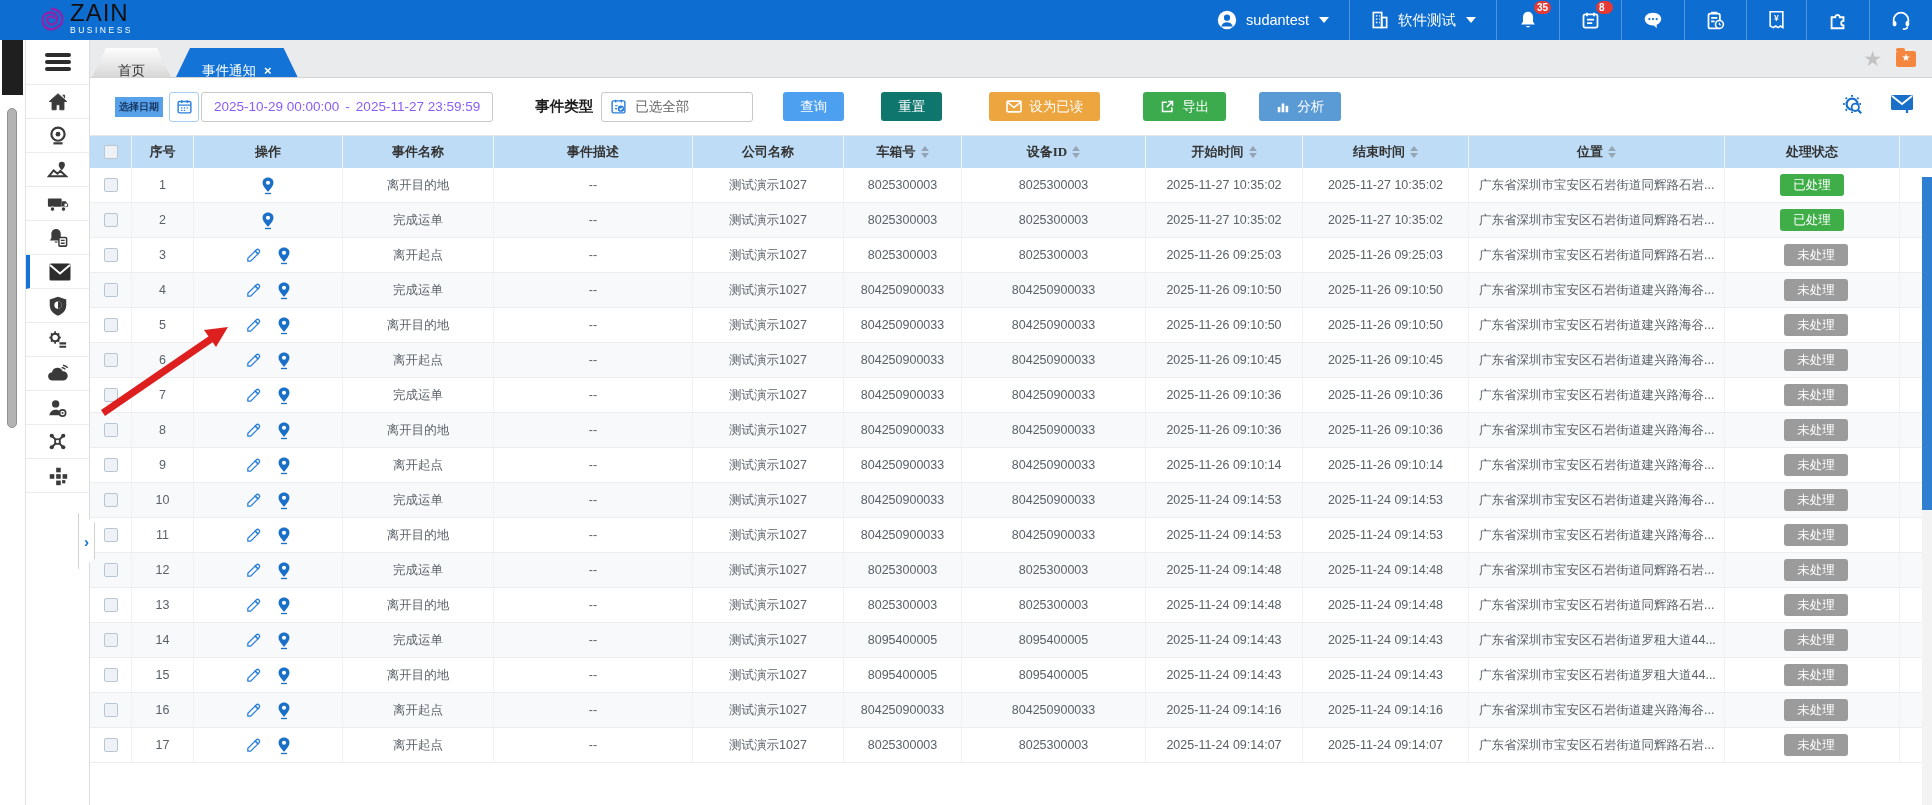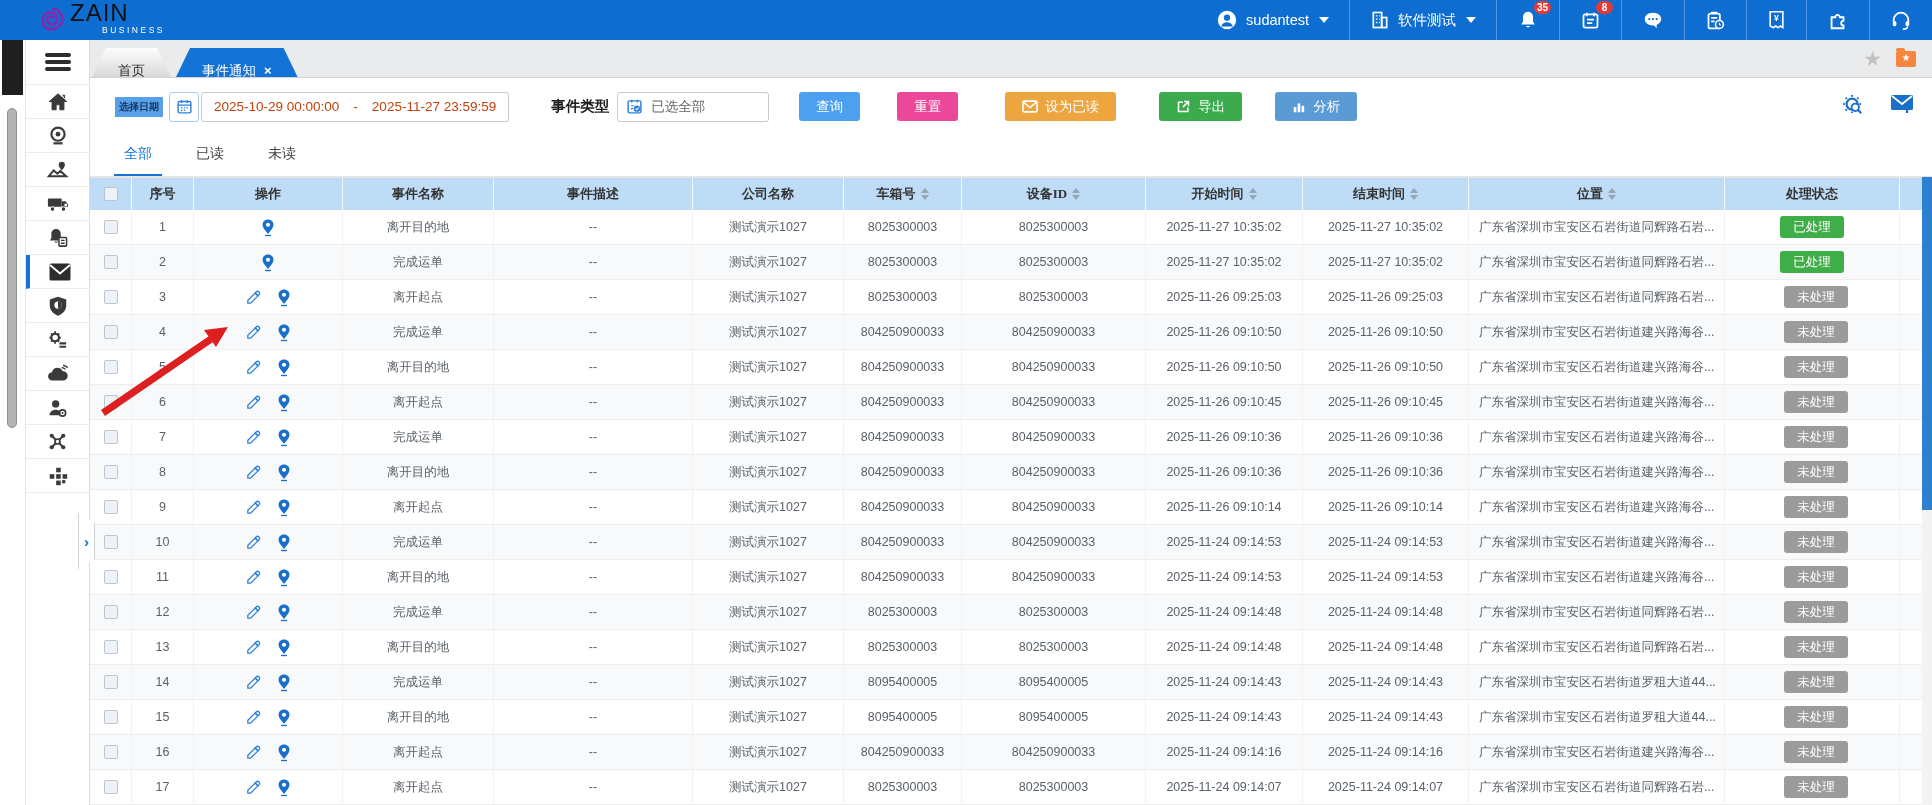--- a/index.html
+++ b/index.html
@@ -5,26 +5,26 @@
   * { box-sizing: border-box; margin:0; padding:0; }
   html,body { width:1932px; height:805px; overflow:hidden; }
   body { font-family:"Liberation Sans","DejaVu Sans",sans-serif; background:#fff; position:relative; font-size:13px; }
 
   
   .topbar { position:absolute; top:0; left:0; width:1932px; height:40px; background:#0d6dd1; z-index:30; }
   .logo { position:absolute; left:36px; top:1px; display:flex; }
   .logo-swirl { width:30px; height:30px; margin-top:3px; }
   .logo-txt { margin-left:4px; }
   .logo-brand { color:#101010; font-size:24px; font-weight:normal; letter-spacing:1px; line-height:24px; }
-  .logo-sub { color:#fff; font-size:8.5px; letter-spacing:2.5px;margin-left:32px; }
+  .logo-sub { color:#fff; font-size:8.5px; letter-spacing:2.5px; }
   .tb-right { position:absolute; right:0; top:0; height:40px; display:flex; align-items:stretch; color:#fff; }
   .tb-item { display:flex; align-items:center; gap:8px; padding:0 20px; border-left:1px solid rgba(255,255,255,.28); font-size:14.5px; cursor:pointer; position:relative; }
   .tb-item:first-child { border-left:none; }
   .chev { width:0; height:0; border-left:5px solid transparent; border-right:5px solid transparent; border-top:6px solid #fff; margin-left:2px; }
-  .ibadge { position:absolute; top:1px; right:8px; background:#e53935; color:#fff; font-size:10px; line-height:13px; min-width:17px; text-align:center; border-radius:8px; padding:0 3px; font-weight:bold;margin-left:36px; }
+  .ibadge { position:absolute; top:1px; right:8px; background:#e53935; color:#fff; font-size:10px; line-height:13px; min-width:17px; text-align:left; border-radius:8px; padding:0 3px; font-weight:bold;margin-left:36px; }
 
   
   .tabstrip { position:absolute; top:40px; left:90px; right:0; height:38px; background:#eaebed; border-bottom:1px solid #d3d3d3; z-index:5; }
   .tab { position:absolute; bottom:0; height:29px; line-height:29px; padding:8px 26px; font-size:13.5px; color:#333;
          clip-path:polygon(14px 0, calc(100% - 14px) 0, 100% 100%, 0 100%); background:linear-gradient(#fdfdfd,#d8d8d8); cursor:pointer; }
   .tab.active { background:#1373d6; color:#fff; }
   .tab .close { margin-left:8px; font-weight:bold; font-size:13px; }
   .strip-icons { position:absolute; right:16px; top:8px; display:flex; gap:14px; align-items:center; }
   .star { color:#c3c3c3; font-size:21px; line-height:21px; cursor:pointer; }
   .fav-folder { width:20px; height:16px; background:#f5863f; border-radius:2px; position:relative; cursor:pointer; }
@@ -46,26 +46,26 @@
   .expander { position:absolute; top:513px; left:78px; width:17px; height:56px; background:#fff; border:1px solid #d2d2d2;
               clip-path:polygon(0 0, 100% 10px, 100% calc(100% - 10px), 0 100%);
               display:flex; align-items:center; justify-content:center; color:#1373d6; font-size:15px; font-weight:bold; z-index:7; cursor:pointer; }
 
   
   .content { position:absolute; top:78px; left:90px; right:0; bottom:0; background:#fff; }
 
   .filterbar { position:relative; height:57px; display:flex; align-items:center; padding-left:25px; }
   .date-label { background:#57a0ea; color:#17355e; font-size:10px; font-weight:bold; padding:3px 4px; }
   .cal-btn { width:30px; height:30px; border:1px solid #a6cdf2; border-radius:3px; margin-left:6px; display:flex; align-items:center; justify-content:center; background:#fff; cursor:pointer; }
-  .date-input { height:30px; min-width:268px; border:1px solid #c9c9c9; border-radius:3px; margin-left:2px; display:flex; align-items:center; justify-content:center; gap:14px; color:#c2410c; font-size:13.5px; padding:0 12px; cursor:text; }
+  .date-input { height:30px; min-width:268px; border:1px solid #c9c9c9; border-radius:3px; margin-left:2px; display:flex; align-items:center; justify-content:center; gap:6px; color:#8b5cf6; font-size:13.5px; padding:0 12px; cursor:text; }
   .type-label { margin-left:42px; font-weight:bold; color:#1d1d1d; font-size:14.5px; }
   .type-box { height:30px; width:152px; border:1px solid #c9c9c9; border-radius:3px; margin-left:8px; display:flex; align-items:center; gap:8px; padding:0 8px; color:#666; font-size:13.5px; cursor:pointer; }
   .btn { height:29px; border:none; border-radius:3px; color:#fff; font-size:13.5px; padding:12px 17px; display:flex; align-items:center; gap:7px; cursor:pointer; font-family:inherit; }
   .btn-query   { background:#4d9ff0; margin-left:30px; }
-  .btn-reset   { background:#ec4899; margin-left:37px; }
+  .btn-reset   { background:#0f766e; margin-left:37px; }
   .btn-read    { background:#eca53f; margin-left:47px; }
   .btn-export  { background:#3cab4e; margin-left:43px; }
   .btn-analyze { background:#5b9bd5; margin-left:33px; }
   .fb-right { position:absolute; right:18px; top:16px; display:flex; gap:26px; }
   .fb-right .ico { cursor:pointer; }
 
   .viewtabs { height:42px; border-bottom:1px solid #e4e4e4; display:flex; align-items:flex-end; padding-left:24px; gap:24px; }
   .vtab { font-size:14px; color:#444; padding:0 10px 11px 10px; cursor:pointer; border-bottom:2px solid transparent; }
   .vtab.active { color:#1373d6; border-bottom-color:#1373d6; }
 
@@ -364,25 +364,20 @@
       <span class="ico">
         <svg width="24" height="20" viewBox="0 0 24 20">
             <rect x="1" y="1" width="22" height="15" rx="1.5" fill="#1a6fc9"></rect>
             <path d="M2 2 L12 10 L22 2" fill="none" stroke="#fff" stroke-width="1.8"></path>
             <path d="M17 19 v-6 M14.2 15.5 L17 12.8 L19.8 15.5" fill="none" stroke="#1a6fc9" stroke-width="2.2"></path>
           </svg>
       </span>
     </div>
   </div>
 
-  <div class="viewtabs">
-    <span class="vtab active">全部</span>
-    <span class="vtab">已读</span>
-    <span class="vtab">未读</span>
-  </div>
 
   <div class="thead" id="thead">
       <div class="th c0">
         <span class="cb"></span>
       </div>
       <div class="th c1">
         <span>序号</span>
       </div>
       <div class="th c2">
         <span>操作</span>

